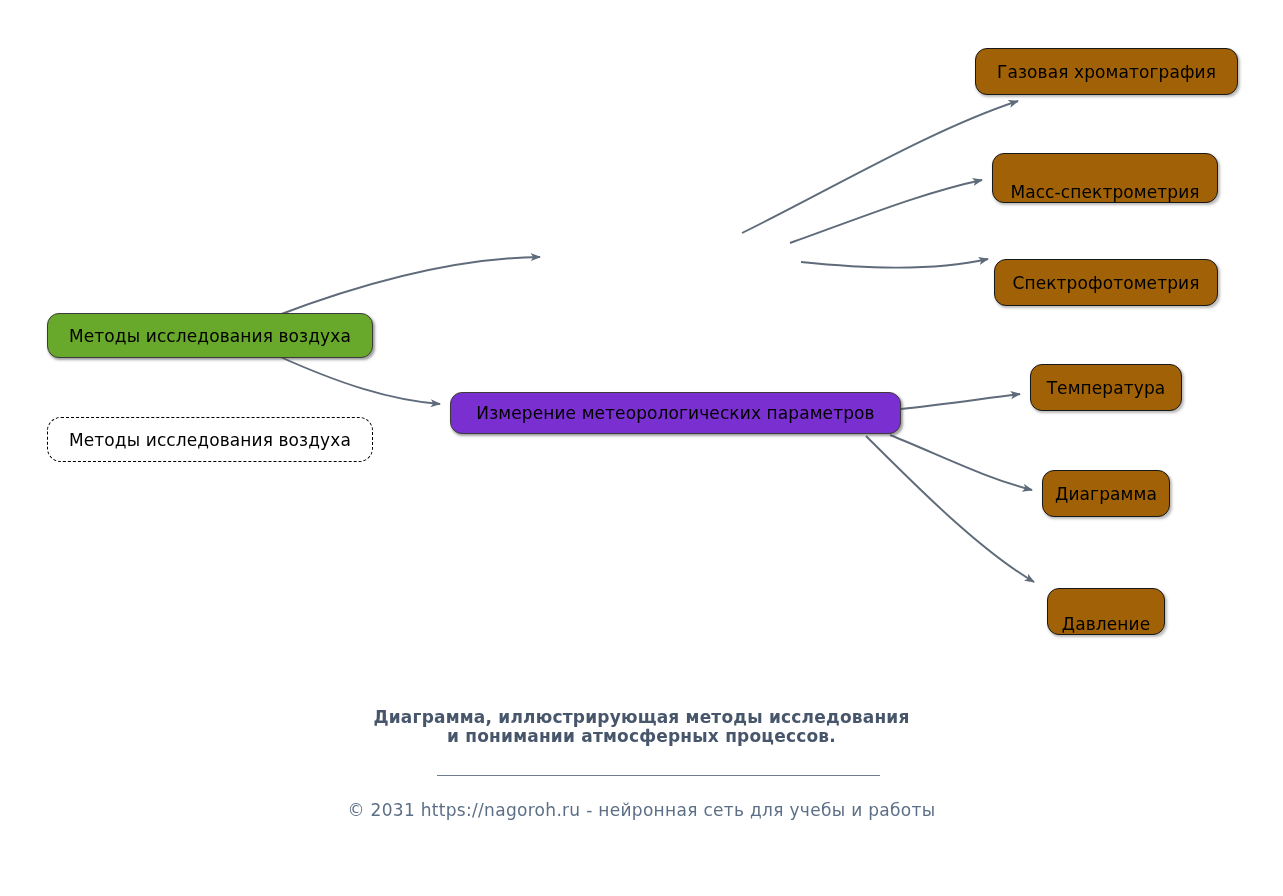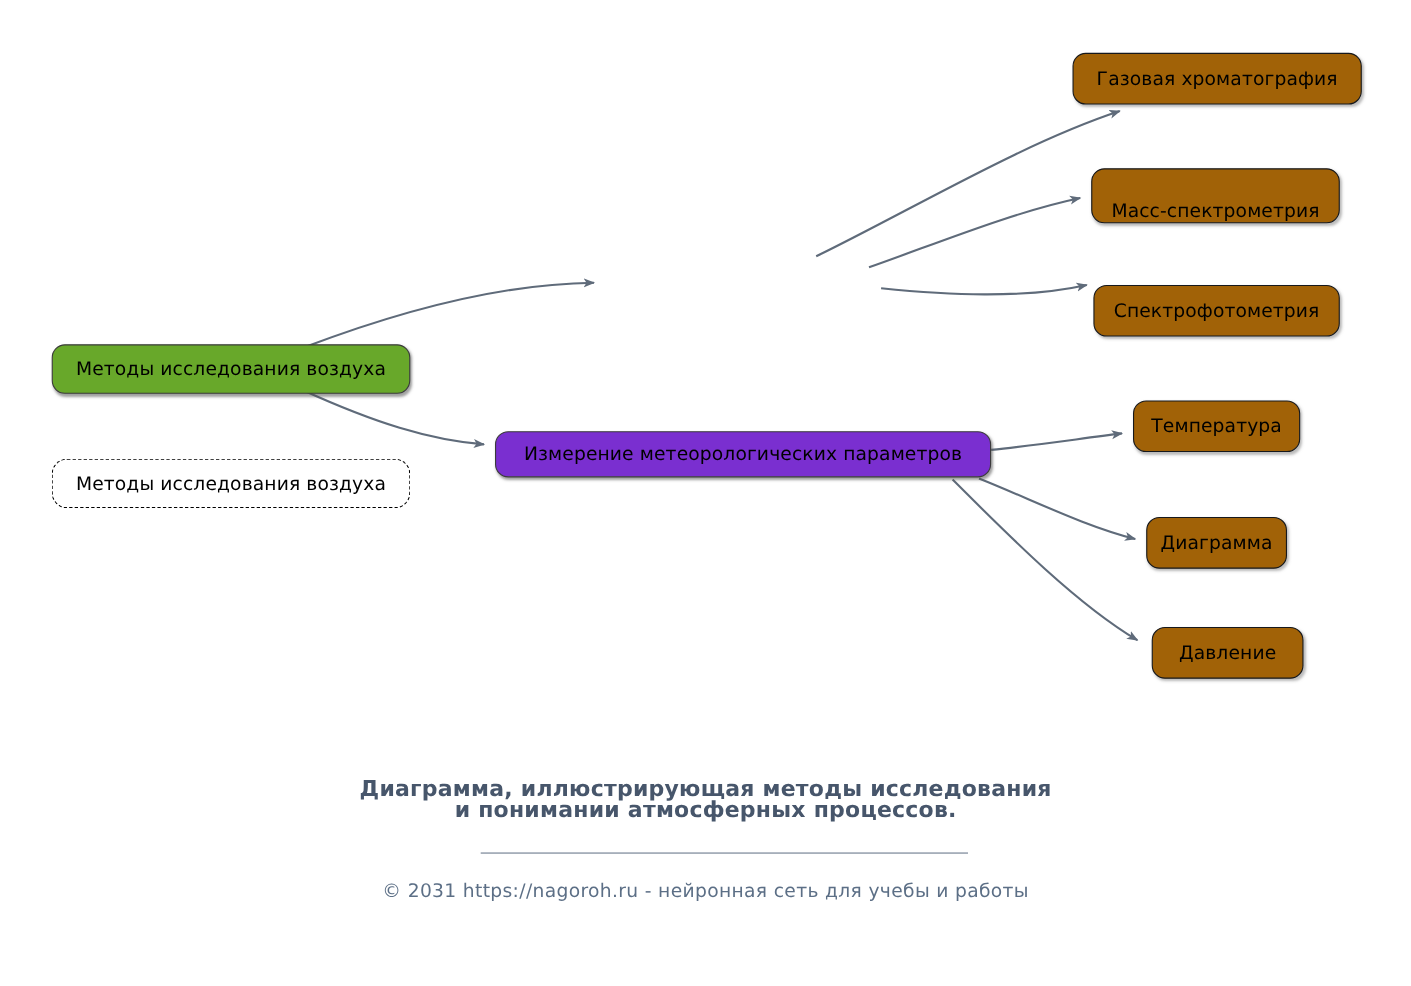--- a/index.html
+++ b/index.html
@@ -58,21 +58,21 @@
     border: 1.8px dashed #000000;
     border-radius: 14px;
   }
   .caption {
     position: absolute;
     left: 0;
     width: 1283px;
     text-align: center;
     font-family: "DejaVu Sans", sans-serif;
     font-weight: bold;
-    font-size: 20px;
+    font-size: 17px;
     line-height: 19px;
     color: #47566b;
     letter-spacing: 0.2px;
   }
   .caption-line {
     display: block;
   }
   .rule {
     position: absolute;
     height: 1px;
@@ -138,21 +138,21 @@
   </div>
 
   <div class="node node-leaf" style="left:1030px; top:364px; width:152px; height:47px;">
     <span>Температура</span>
   </div>
 
   <div class="node node-leaf" style="left:1042px; top:470px; width:128px; height:47px;">
     <span>Диаграмма</span>
   </div>
 
-  <div class="node node-leaf" style="left:1047px; top:570px; width:138px; height:47px;">
+  <div class="node node-leaf" style="left:1047px; top:588px; width:118px; height:47px;align-items:flex-end;">
     <span>Давление</span>
   </div>
 
   <div class="caption" style="top:708px;">
     <span class="caption-line">Диаграмма, иллюстрирующая методы исследования</span>
     <span class="caption-line">и понимании атмосферных процессов.</span>
   </div>
 
   <div class="rule" style="left:437px; top:775px; width:443px;"></div>
 

